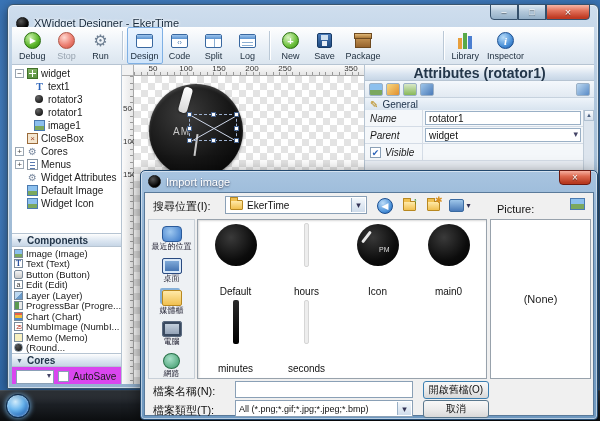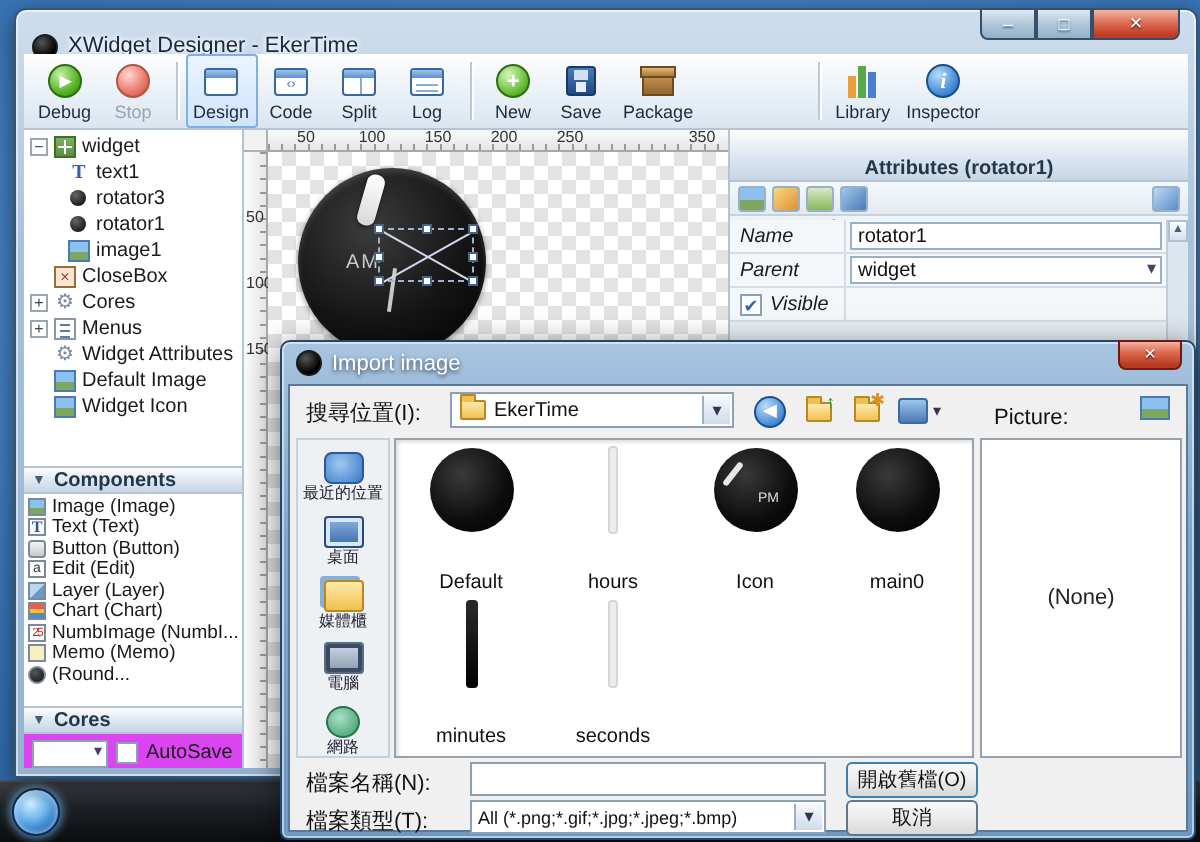--- a/index.html
+++ b/index.html
@@ -110,21 +110,21 @@
   .clock{position:absolute;left:15px;top:8px;width:94px;height:94px;border-radius:50%;background:radial-gradient(circle at 38% 32%,#3c3c3c,#151515 55%,#000);box-shadow:inset 0 2px 3px rgba(255,255,255,.15),0 1px 3px rgba(0,0,0,.4);}
   .clock .ampm{position:absolute;left:24px;top:42px;font-size:10px;color:#c8c8c8;letter-spacing:1px;}
   .hand-hour{position:absolute;left:32px;top:3px;width:9px;height:26px;border-radius:4px;background:linear-gradient(#ffffff,#d8d8d8);transform:rotate(16deg);box-shadow:0 1px 2px rgba(0,0,0,.5);}
   .hand-sec{position:absolute;left:46px;top:50px;width:2px;height:22px;background:#e8e8e8;transform:rotate(8deg);opacity:.85;}
   .selection{position:absolute;left:55px;top:38px;width:48px;height:27px;border:1px dashed #9fb2d0;}
   .selection svg{position:absolute;inset:0;}
   .handle{position:absolute;width:5px;height:5px;background:#fff;border:1px solid #44618c;}
 
   
   .attr{position:absolute;top:38px;right:0;width:230px;bottom:0;background:#e9eef4;border-left:1px solid #b6c4d2;overflow:hidden;}
-  .attr-hdr{height:26px;background:linear-gradient(#fdfdfd,#d9e4f0 60%,#c7d6e6);border-bottom:1px solid #b6c4d2;display:flex;align-items:flex-end;justify-content:center;font-size:10px;font-weight:bold;color:#23364a;}
+  .attr-hdr{height:16px;background:linear-gradient(#fdfdfd,#d9e4f0 60%,#c7d6e6);border-bottom:1px solid #b6c4d2;display:flex;align-items:flex-start;justify-content:center;font-size:14px;font-weight:bold;color:#23364a;}
   .attr-tabs{height:17px;display:flex;align-items:center;gap:3px;padding:0 4px;background:linear-gradient(#f4f8fc,#e2eaf2);border-bottom:1px solid #c6d2de;}
   .atab{width:14px;height:13px;border:1px solid #9ab0c6;border-radius:2px;}
   .atab.t0{background:linear-gradient(#8cc0ee 55%,#7ba85e 45%);}
   .atab.t1{background:linear-gradient(135deg,#f8d880,#e09030);}
   .atab.t2{background:linear-gradient(#d8e8c8,#88b858);}
   .atab.t3{background:linear-gradient(135deg,#9ec6ea,#4a7ab8);}
   .atab.cube{margin-left:auto;background:linear-gradient(135deg,#bcd8f0,#5a8cc8);}
   .attr-general{height:14px;display:flex;align-items:center;gap:4px;padding:0 5px;background:linear-gradient(#eef4fa,#d6e2ee);border-bottom:1px solid #c6d2de;font-size:10px;font-weight:normal;color:#1c3048;}
   .gicon{font-size:10px;line-height:1;color:#b8860b;}
   .gicon::after{content:"✎";}
@@ -218,20 +218,26 @@
             <span class="ic-circle ic-debug"></span>
           </span>
         <span class="lbl">Debug</span>
       </div>
       <div class="tbtn dim">
         <span class="ic">
             <span class="ic-circle ic-stop"></span>
           </span>
         <span class="lbl">Stop</span>
       </div>
+      <div class="tbtn">
+        <span class="ic">
+            <span class="ic-run"></span>
+          </span>
+        <span class="lbl">Run</span>
+      </div>
       <div class="tsep"></div>
       <div class="tbtn sel">
         <span class="ic">
             <span class="ic-win"></span>
           </span>
         <span class="lbl">Design</span>
       </div>
       <div class="tbtn">
         <span class="ic">
             <span class="ic-win code"></span>
@@ -355,20 +361,24 @@
           <span class="cic i2"></span>
           <span>Button (Button)</span>
         </div>
       <div class="citem">
           <span class="cic i3"></span>
           <span>Edit (Edit)</span>
         </div>
       <div class="citem">
           <span class="cic i4"></span>
           <span>Layer (Layer)</span>
+        </div>
+      <div class="citem">
+          <span class="cic i5"></span>
+          <span>ProgressBar (Progre...</span>
         </div>
       <div class="citem">
           <span class="cic i6"></span>
           <span>Chart (Chart)</span>
         </div>
       <div class="citem">
           <span class="cic i7"></span>
           <span>NumbImage (NumbI...</span>
         </div>
       <div class="citem">

